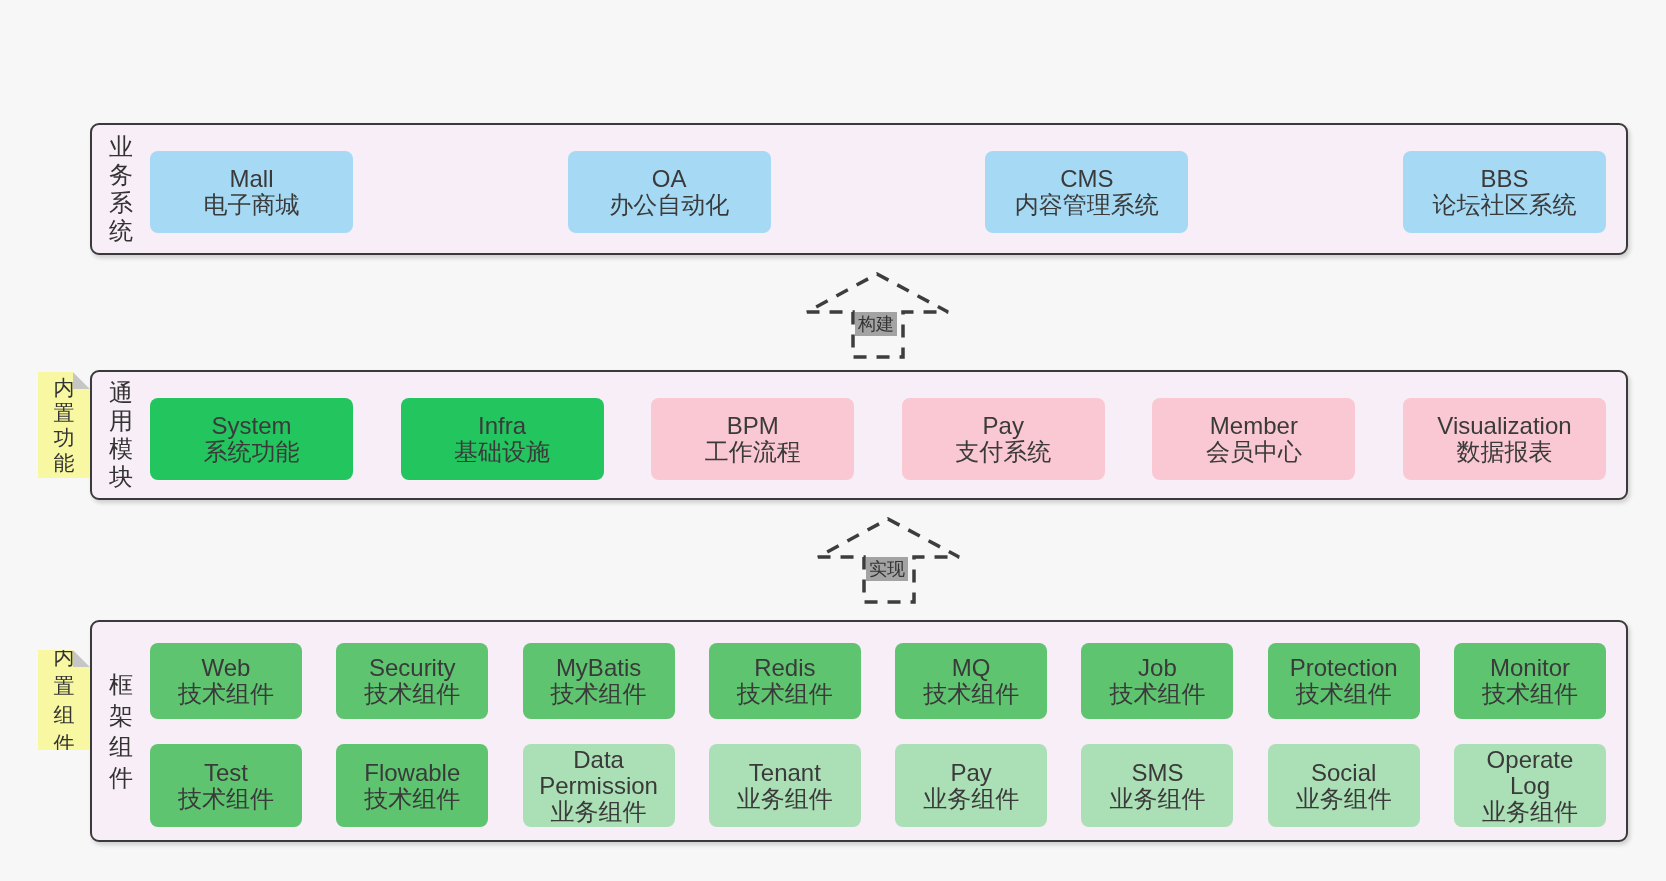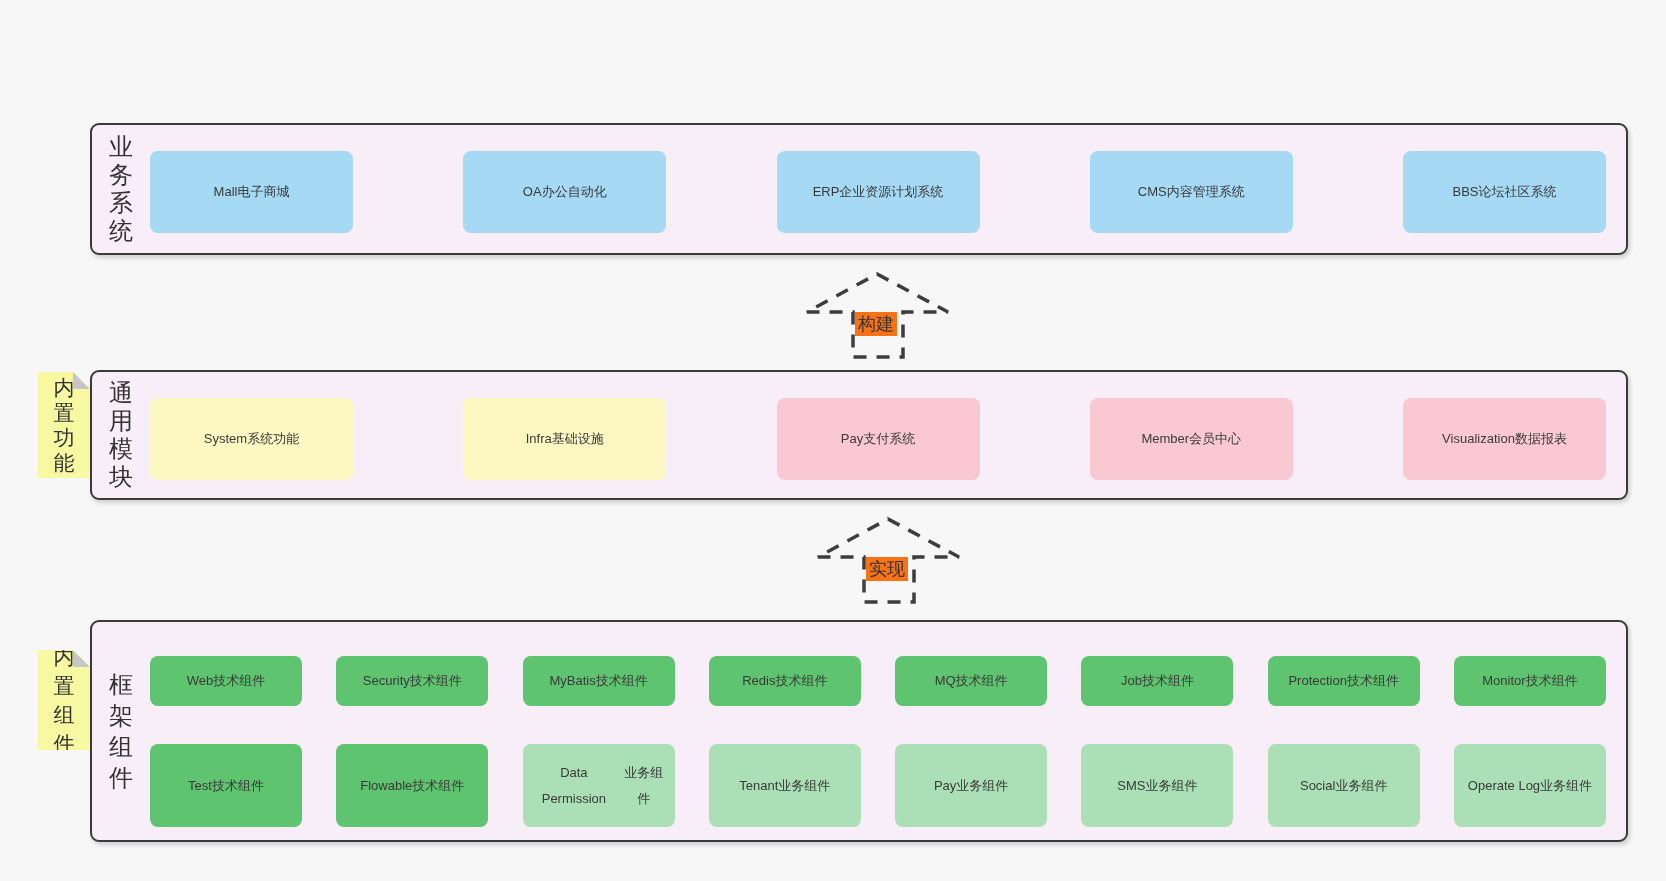--- a/index.html
+++ b/index.html
@@ -16,48 +16,48 @@
           display:flex;align-items:center;justify-content:center;}
   .vlabel span{display:block;width:1.08em;font-size:24px;line-height:28px;
                word-break:break-all;text-align:left;color:#333;}
   #band-components .vlabel span{line-height:31px;}
 
   .row{position:absolute;left:58px;right:20px;display:flex;justify-content:space-between;}
   .row-mid{top:26px;height:82px;}
   .row-c1{top:18px;height:82px;align-items:center;}
   .row-c2{top:122px;height:83px;}
 
-  .box{border-radius:8px;display:flex;flex-direction:row;align-items:center;
-       justify-content:center;text-align:center;font-size:13px;line-height:26px;
+  .box{border-radius:8px;display:flex;flex-direction:column;align-items:center;
+       justify-content:center;text-align:center;font-size:24px;line-height:26px;
        color:#3a3a3a;box-sizing:border-box;padding:12px 6px;}
   .w6{width:203px;}
   .w8{width:152px;}
   #band-components .box > div{max-width:126px;}
   .blue{background:#a6d9f3;}
-  .red{background:#fef9c3;}
+  .red{background:#22c55e;}
   .pink{background:#f9c8d2;}
   .green{background:#5ec46f;}
   .green-light{background:#abdfb5;}
 
   .sticky{position:absolute;left:38px;width:52px;background:#f8f8a2;z-index:2;
           clip-path:polygon(0 0,calc(100% - 17px) 0,100% 17px,100% 100%,0 100%);
           display:flex;align-items:center;justify-content:center;}
   #sticky-modules{top:372px;height:106px;}
   #sticky-components{top:650px;height:100px;}
   .sticky .vtext{display:block;width:1.08em;font-size:21px;line-height:25px;
                  word-break:break-all;text-align:center;color:#333;}
   #sticky-components .vtext{line-height:29px;}
   .fold{position:absolute;top:0;right:0;width:17px;height:17px;background:#c6c6c6;
         clip-path:polygon(0 0,100% 100%,0 100%);z-index:3;}
 
   .arrow{position:absolute;width:146px;height:90px;}
   #arrow-build{left:805px;top:271px;}
   #arrow-implement{left:816px;top:516px;}
   .arrow polygon{fill:none;stroke:#3d3d3d;stroke-width:3.5;stroke-dasharray:13 10;}
-  .arrow-label{position:absolute;font-size:18px;color:#333;background:#f97316;
+  .arrow-label{position:absolute;font-size:18px;color:#333;background:#a3a3a3;
                padding:0 3px;z-index:2;}
   #label-build{left:855px;top:312px;}
   #label-implement{left:866px;top:557px;}
 </style>
 </head>
 <body>
 
 <div>
 
   <section class="band" id="band-business">
@@ -65,24 +65,20 @@
       <span>业务系统</span>
     </div>
     <div class="row row-mid">
         <div class="box w6 blue">
           <div>Mall</div>
           <div>电子商城</div>
         </div>
         <div class="box w6 blue">
           <div>OA</div>
           <div>办公自动化</div>
-        </div>
-        <div class="box w6 blue">
-          <div>ERP</div>
-          <div>企业资源计划系统</div>
         </div>
         <div class="box w6 blue">
           <div>CMS</div>
           <div>内容管理系统</div>
         </div>
         <div class="box w6 blue">
           <div>BBS</div>
           <div>论坛社区系统</div>
         </div>
       </div>
@@ -100,20 +96,24 @@
     <div class="row row-mid">
         <div class="box w6 red">
           <div>System</div>
           <div>系统功能</div>
         </div>
         <div class="box w6 red">
           <div>Infra</div>
           <div>基础设施</div>
         </div>
         <div class="box w6 pink">
+          <div>BPM</div>
+          <div>工作流程</div>
+        </div>
+        <div class="box w6 pink">
           <div>Pay</div>
           <div>支付系统</div>
         </div>
         <div class="box w6 pink">
           <div>Member</div>
           <div>会员中心</div>
         </div>
         <div class="box w6 pink">
           <div>Visualization</div>
           <div>数据报表</div>

